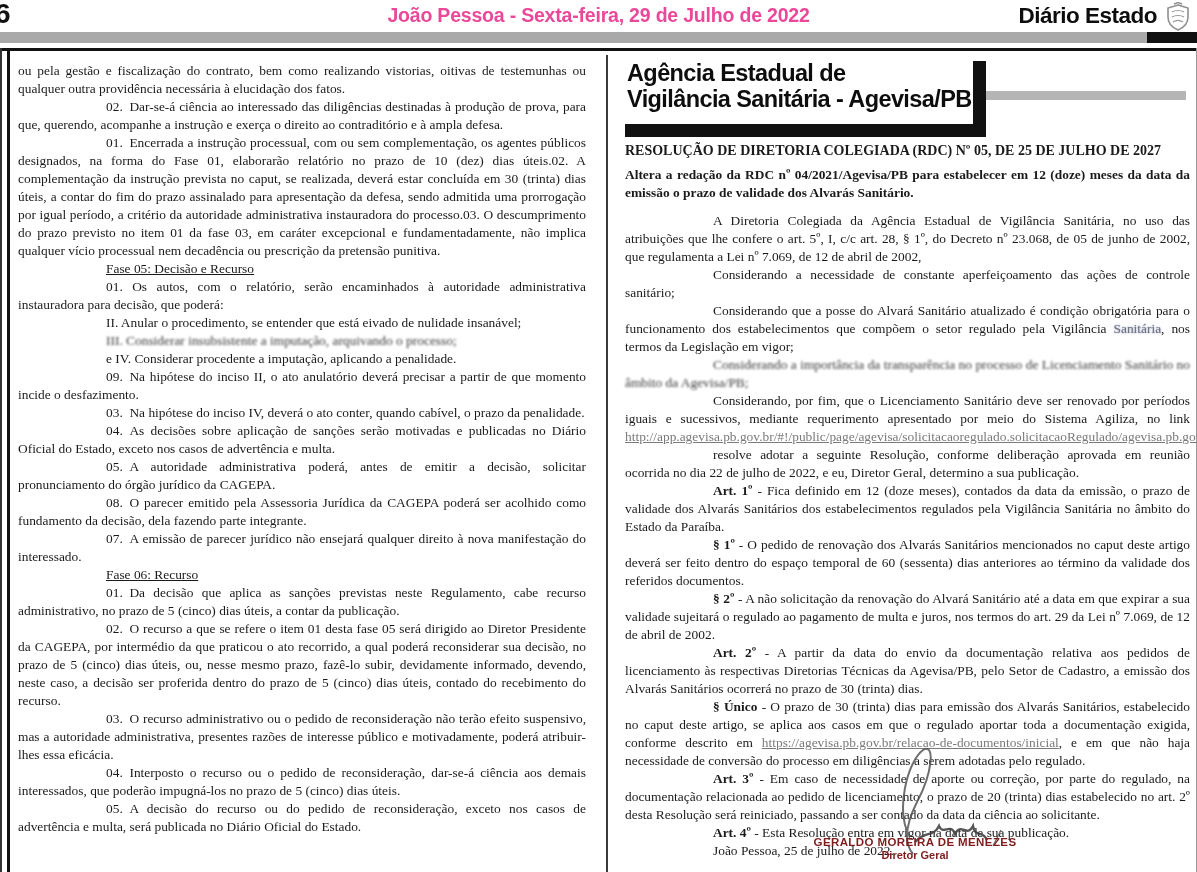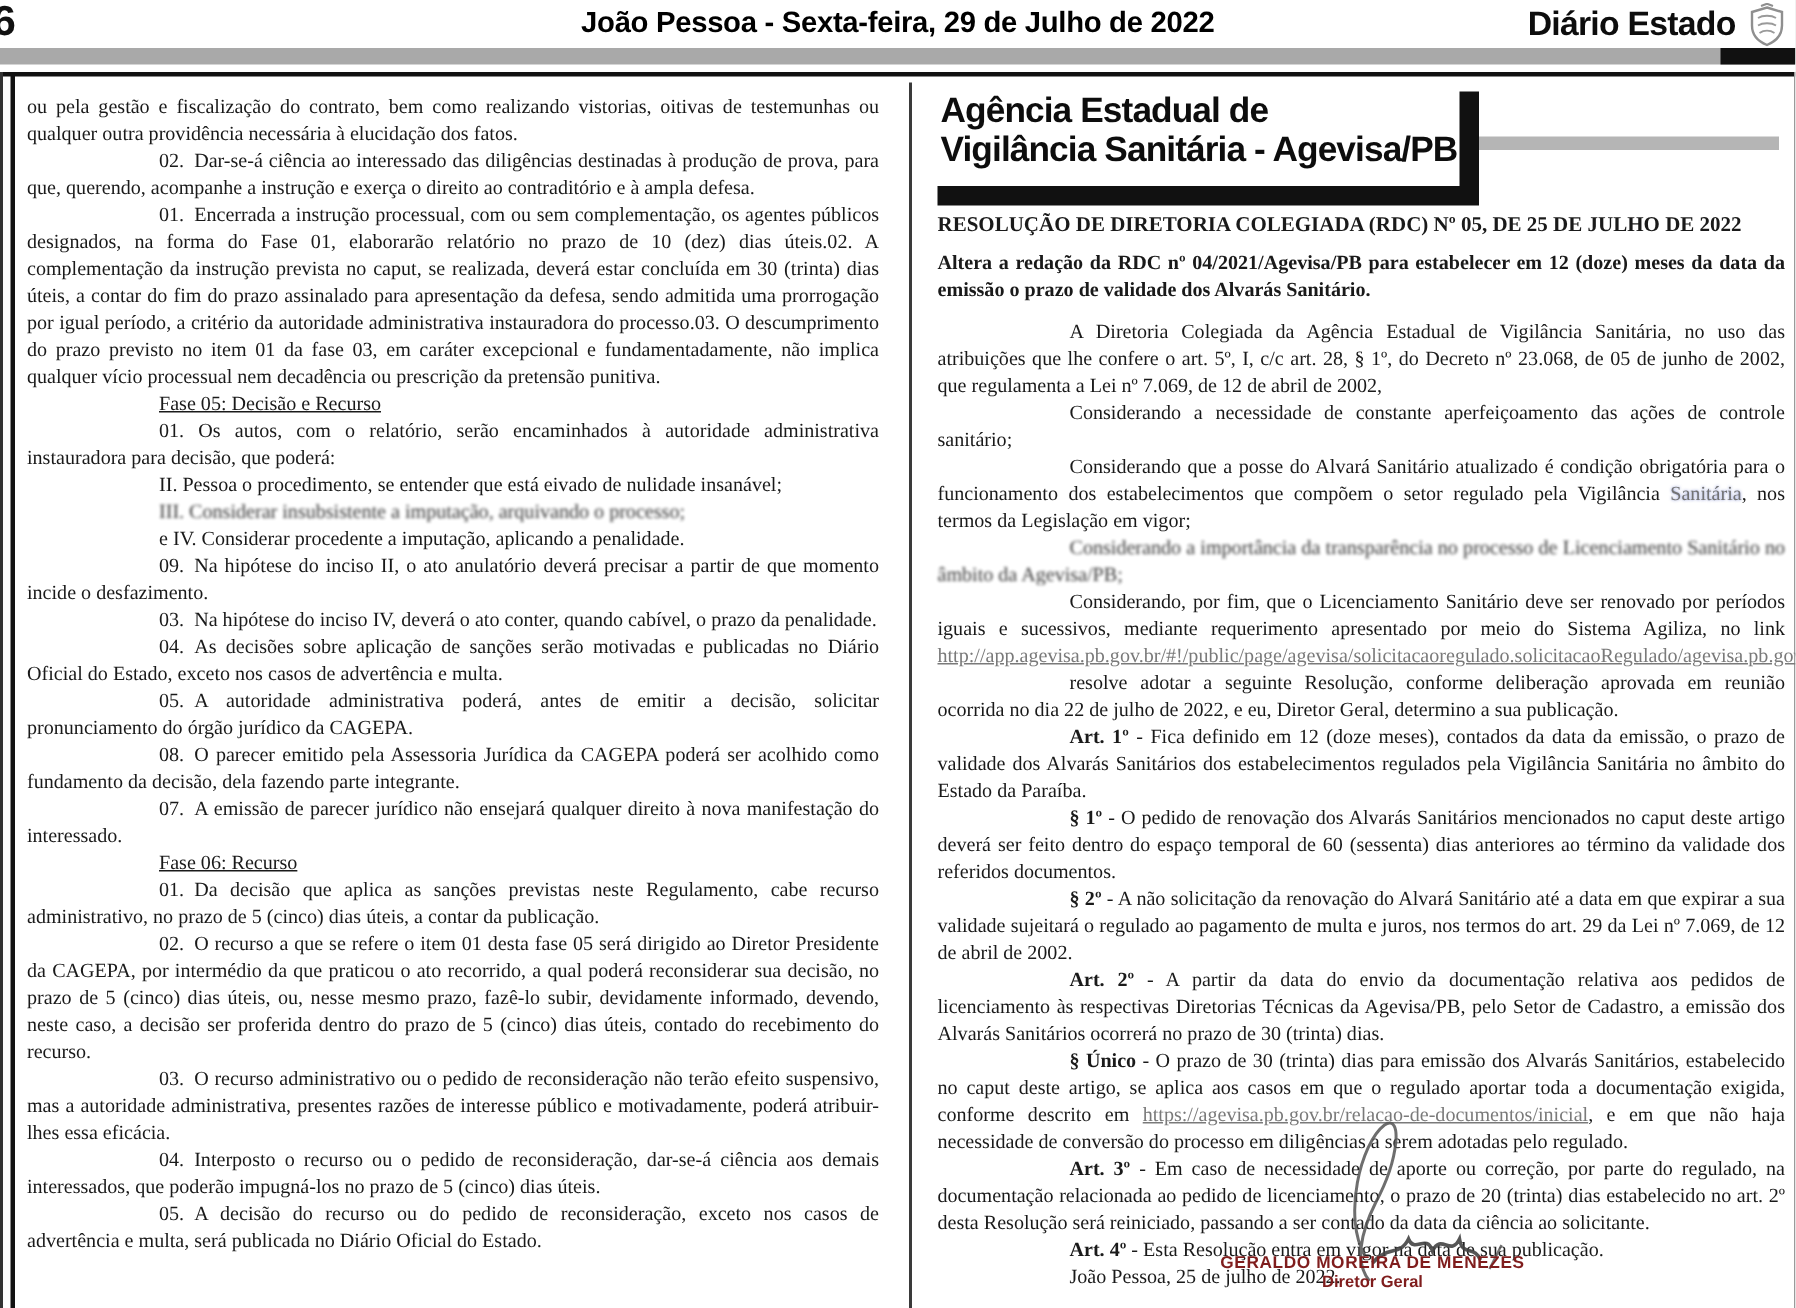--- a/index.html
+++ b/index.html
@@ -4,21 +4,21 @@
 <style>
   html,body{margin:0;padding:0;background:#e8e8e8;}
   .page{position:relative;width:1197px;height:872px;background:#ffffff;overflow:hidden;
         font-family:"Liberation Serif", serif;color:#1a1a1a;}
   
   .hdr{position:absolute;top:0;left:0;width:1197px;height:32px;}
   .pageno{position:absolute;left:-5px;top:-2px;font-family:"Liberation Sans",sans-serif;
           font-weight:bold;font-size:28px;color:#111;}
   .hdr-title{position:absolute;left:0;top:4px;width:1197px;text-align:center;
              font-family:"Liberation Sans",sans-serif;font-weight:bold;font-size:19.5px;
-             letter-spacing:-0.2px;color:#000000;}
+             letter-spacing:-0.2px;color:#ec4899;}
   .masthead{position:absolute;right:40px;top:3px;font-family:"Liberation Sans",sans-serif;
             font-weight:bold;font-size:22.5px;letter-spacing:-0.5px;color:#0d0d0d;}
   .coat{position:absolute;right:4px;top:2px;width:30px;height:30px;}
   .graybar{position:absolute;top:32px;left:0;width:1197px;height:11px;background:#a9a9a9;}
   .graybar .blackend{position:absolute;right:0;top:0;width:50px;height:11px;background:#111;}
   .topline{position:absolute;top:48px;left:0;width:1197px;height:3px;background:#111;}
   .leftline-outer{position:absolute;top:48px;left:0;width:2px;height:824px;background:#333;}
   .leftline-inner{position:absolute;top:48px;left:7px;width:3px;height:824px;background:#111;}
   .rightline{position:absolute;top:48px;right:0px;width:1px;height:824px;background:#9a9a9a;}
   .colsep{position:absolute;top:55px;left:606px;width:2px;height:817px;background:#3a3a3a;}
@@ -76,21 +76,21 @@
   <div class="leftline-inner"></div>
   <div class="rightline"></div>
   <div class="colsep"></div>
 
   <div class="col col-left">
       <p class="noind"><span class="text">ou pela gestão e fiscalização do contrato, bem como realizando vistorias, oitivas de testemunhas ou qualquer outra providência necessária à elucidação dos fatos.</span></p>
       <p class="ind"><span class="text">02. Dar-se-á ciência ao interessado das diligências destinadas à produção de prova, para que, querendo, acompanhe a instrução e exerça o direito ao contraditório e à ampla defesa.</span></p>
       <p class="ind"><span class="text">01. Encerrada a instrução processual, com ou sem complementação, os agentes públicos designados, na forma do Fase 01, elaborarão relatório no prazo de 10 (dez) dias úteis.02. A complementação da instrução prevista no caput, se realizada, deverá estar concluída em 30 (trinta) dias úteis, a contar do fim do prazo assinalado para apresentação da defesa, sendo admitida uma prorrogação por igual período, a critério da autoridade administrativa instauradora do processo.03. O descumprimento do prazo previsto no item 01 da fase 03, em caráter excepcional e fundamentadamente, não implica qualquer vício processual nem decadência ou prescrição da pretensão punitiva.</span></p>
       <p class="ind"><span class="underline">Fase 05: Decisão e Recurso</span></p>
       <p class="ind"><span class="text">01. Os autos, com o relatório, serão encaminhados à autoridade administrativa instauradora para decisão, que poderá:</span></p>
-      <p class="ind"><span class="text">II. Pessoa o procedimento, se entender que está eivado de nulidade insanável;</span></p>
+      <p class="ind"><span class="text">II. Anular o procedimento, se entender que está eivado de nulidade insanável;</span></p>
       <p class="ind blur"><span class="text">III. Considerar insubsistente a imputação, arquivando o processo;</span></p>
       <p class="ind"><span class="text">e IV. Considerar procedente a imputação, aplicando a penalidade.</span></p>
       <p class="ind"><span class="text">09. Na hipótese do inciso II, o ato anulatório deverá precisar a partir de que momento incide o desfazimento.</span></p>
       <p class="ind"><span class="text">03. Na hipótese do inciso IV, deverá o ato conter, quando cabível, o prazo da penalidade.</span></p>
       <p class="ind"><span class="text">04. As decisões sobre aplicação de sanções serão motivadas e publicadas no Diário Oficial do Estado, exceto nos casos de advertência e multa.</span></p>
       <p class="ind"><span class="text">05. A autoridade administrativa poderá, antes de emitir a decisão, solicitar pronunciamento do órgão jurídico da CAGEPA.</span></p>
       <p class="ind"><span class="text">08. O parecer emitido pela Assessoria Jurídica da CAGEPA poderá ser acolhido como fundamento da decisão, dela fazendo parte integrante.</span></p>
       <p class="ind"><span class="text">07. A emissão de parecer jurídico não ensejará qualquer direito à nova manifestação do interessado.</span></p>
       <p class="ind"><span class="underline">Fase 06: Recurso</span></p>
       <p class="ind"><span class="text">01. Da decisão que aplica as sanções previstas neste Regulamento, cabe recurso administrativo, no prazo de 5 (cinco) dias úteis, a contar da publicação.</span></p>
@@ -103,21 +103,21 @@
   <div class="col col-right">
     <div class="agency-block">
       <div class="agency-title">
         <span>Agência Estadual de</span><br>
         <span>Vigilância Sanitária - Agevisa/PB</span>
       </div>
       <div class="vbar"></div>
       <div class="title-graybar"></div>
       <div class="hbar"></div>
     </div>
-    <p class="res-heading">RESOLUÇÃO DE DIRETORIA COLEGIADA (RDC) Nº 05, DE 25 DE JULHO DE 2022</p>
+    <p class="res-heading">RESOLUÇÃO DE DIRETORIA COLEGIADA (RDC) Nº 05, DE 25 DE JULHO DE 2027</p>
     <p class="ementa">Altera a redação da RDC nº 04/2021/Agevisa/PB para estabelecer em 12 (doze) meses da data da emissão o prazo de validade dos Alvarás Sanitário.</p>
     <div>
         <p class="ind"><span class="text">A Diretoria Colegiada da Agência Estadual de Vigilância Sanitária, no uso das atribuições que lhe confere o art. 5º, I, c/c art. 28, § 1º, do Decreto nº 23.068, de 05 de junho de 2002, que regulamenta a Lei nº 7.069, de 12 de abril de 2002,</span></p>
         <p class="ind"><span class="text">Considerando a necessidade de constante aperfeiçoamento das ações de controle sanitário;</span></p>
         <p class="ind"><span class="text">Considerando que a posse do Alvará Sanitário atualizado é condição obrigatória para o funcionamento dos estabelecimentos que compõem o setor regulado pela Vigilância </span><span class="smudge">Sanitária</span><span class="text">, nos termos da Legislação em vigor;</span></p>
         <p class="ind blur"><span class="text">Considerando a importância da transparência no processo de Licenciamento Sanitário no âmbito da Agevisa/PB;</span></p>
         <p class="ind"><span class="text">Considerando, por fim, que o Licenciamento Sanitário deve ser renovado por períodos iguais e sucessivos, mediante requerimento apresentado por meio do Sistema Agiliza, no link </span><span class="link">http://app.agevisa.pb.gov.br/#!/public/page/agevisa/solicitacaoregulado.solicitacaoRegulado/agevisa.pb.gov.br</span></p>
         <p class="ind"><span class="text">resolve adotar a seguinte Resolução, conforme deliberação aprovada em reunião ocorrida no dia 22 de julho de 2022, e eu, Diretor Geral, determino a sua publicação.</span></p>
         <p class="ind"><span class="bold">Art. 1º</span><span class="text"> - Fica definido em 12 (doze meses), contados da data da emissão, o prazo de validade dos Alvarás Sanitários dos estabelecimentos regulados pela Vigilância Sanitária no âmbito do Estado da Paraíba.</span></p>
         <p class="ind"><span class="bold">§ 1º</span><span class="text"> - O pedido de renovação dos Alvarás Sanitários mencionados no caput deste artigo deverá ser feito dentro do espaço temporal de 60 (sessenta) dias anteriores ao término da validade dos referidos documentos.</span></p>

